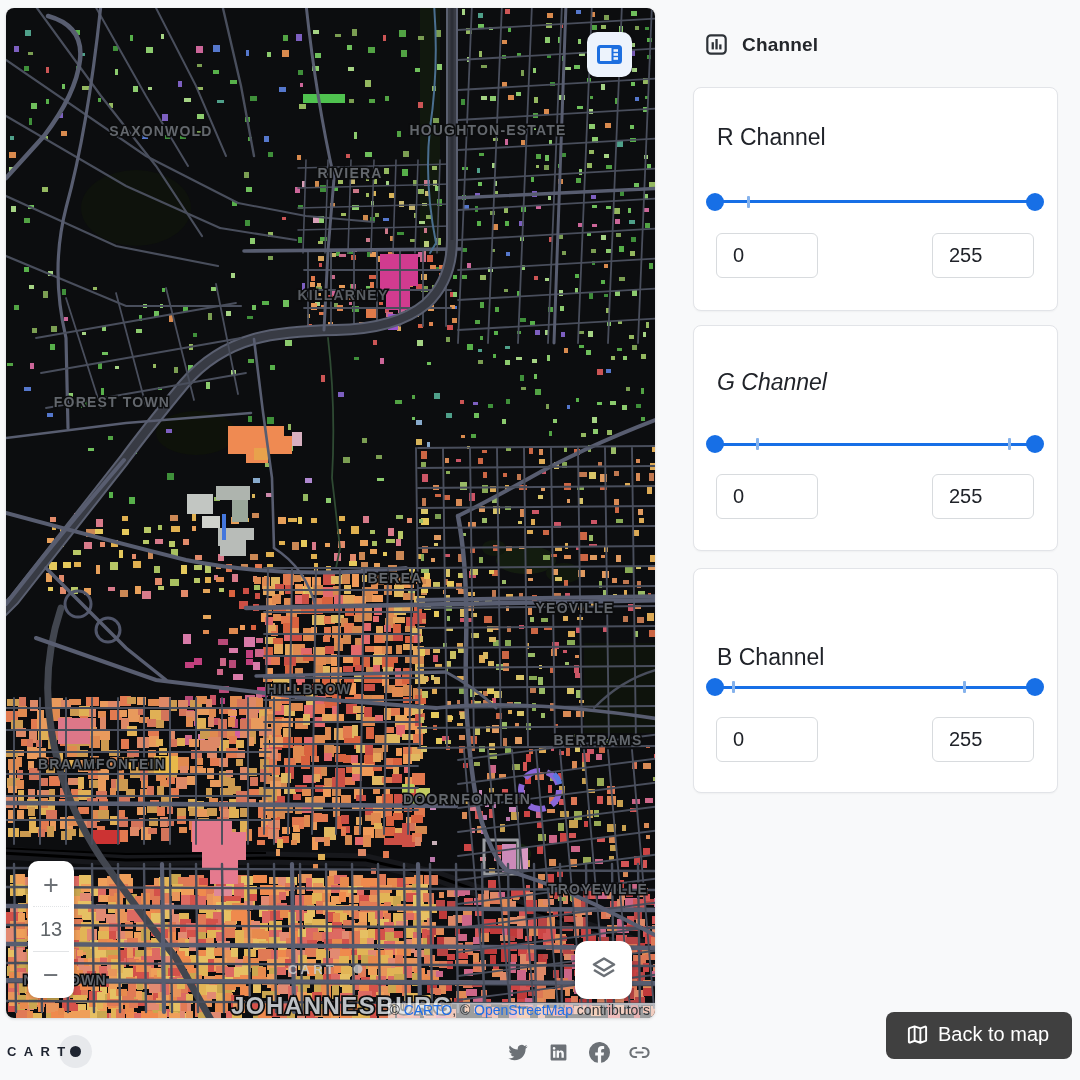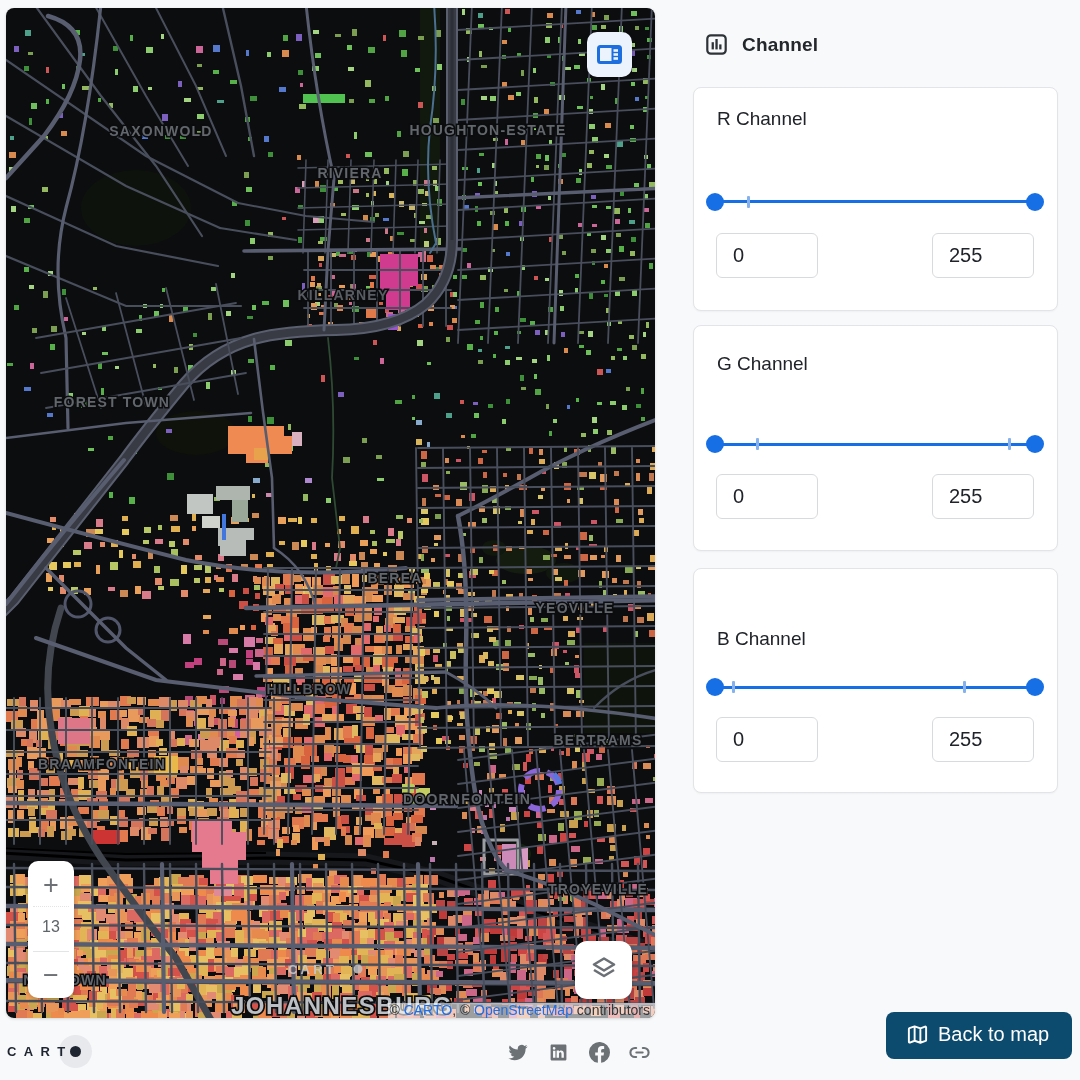--- a/index.html
+++ b/index.html
@@ -10,27 +10,27 @@
 .mapbtn { background:#fff; border-radius:10px; box-shadow:0 1px 4px rgba(0,0,0,0.25); }
 #wbtn { left:587px; top:32px; width:45px; height:45px; border-radius:10px; background:#edf3fc;
   box-shadow:0 1px 4px rgba(0,0,0,0.3); }
 #zoomctl { left:28px; top:861px; width:46px; height:137px; }
 #layersbtn { left:575px; top:941px; width:57px; height:58px; border-radius:12px; }
 .zline { left:5px; width:36px; height:0; border-top:1px solid #e2e4e6; position:absolute; }
 .zsym { width:46px; text-align:center; position:absolute; color:#6e7277; }
 #panel-title { left:742px; top:34px; font-size:19px; color:#24272b; font-weight:bold; letter-spacing:0.2px; }
 .card { left:693px; width:365px; background:#fff; border:1px solid #e2e4e8; border-radius:8px;
   box-shadow:0 1px 2px rgba(0,0,0,0.04); }
-.ctitle { left:717px; font-size:19px; color:#202329; }
+.ctitle { left:717px; font-size:23px; color:#202329;margin-top:16px; }
 .sline { left:714px; width:322px; height:3px; background:#176fe6; border-radius:2px; }
 .sdot { width:18px; height:18px; border-radius:50%; background:#176fe6; position:absolute; }
 .stick { width:3px; height:12px; background:#85b2ec; position:absolute; border-radius:1px; }
 .inp { width:102px; height:45px; background:#fff; border:1px solid #d8dbde; border-radius:6px;
   font-size:20px; color:#202329; line-height:43px; padding-left:16px; }
-#backbtn { left:886px; top:1012px; width:186px; height:47px; background:#0c4a6e; border-radius:8px;
+#backbtn { left:886px; top:1012px; width:186px; height:47px; background:#404040; border-radius:8px;
   color:#fff; font-size:20px; }
 </style></head>
 <body>
 <svg id="map" class="abs" width="649" height="1010" viewBox="0 0 649 1010">
     <rect width="649" height="1010" fill="#0c0d0f"></rect>
     <rect x="414" y="0" width="20" height="245" fill="#11180e"></rect>
     <ellipse cx="520" cy="552" rx="30" ry="14" fill="#131c0f"></ellipse>
     <ellipse cx="558" cy="565" rx="18" ry="10" fill="#10170d"></ellipse>
     <ellipse cx="488" cy="540" rx="12" ry="8" fill="#10170d"></ellipse>
     <rect x="578" y="635" width="71" height="90" fill="#0e130c"></rect>
@@ -3218,21 +3218,21 @@
  <rect x="1.5" y="1.5" width="22" height="16" rx="2" fill="none" stroke="#1d6fe0" stroke-width="3"></rect>
  <rect x="14.5" y="1.5" width="9" height="16" fill="#1d6fe0"></rect>
  <rect x="16.5" y="4.2" width="4.5" height="2.6" fill="#edf3fc"></rect>
  <rect x="16.5" y="8.2" width="4.5" height="2.6" fill="#edf3fc"></rect>
  <rect x="16.5" y="12.2" width="4.5" height="2.6" fill="#edf3fc"></rect>
 </svg>
 
 <div id="zoomctl" class="abs mapbtn">
  <div class="zsym" style="top:9px;font-size:27px;font-weight:400;">+</div>
  <div class="zline" style="top:45px;border-top-style:dotted;"></div>
- <div class="zsym" style="top:57px;font-size:16px;color:#5f6468;">13</div>
+ <div class="zsym" style="top:57px;font-size:20px;color:#5f6468;">13</div>
  <div class="zline" style="top:90px;"></div>
  <div class="zsym" style="top:99px;font-size:27px;">−</div>
 </div>
 
 <div id="layersbtn" class="abs mapbtn"></div>
 <svg class="abs" style="left:591px;top:956px" width="26" height="28" viewBox="0 0 26 28">
  <path d="M 13,2.5 L 23,8.5 L 13,14.5 L 3,8.5 Z" fill="none" stroke="#6b7076" stroke-width="2.6" stroke-linejoin="round"></path>
  <path d="M 3,14 L 13,20 L 23,14" fill="none" stroke="#6b7076" stroke-width="2.6" stroke-linejoin="round"></path>
  <path d="M 3,19.5 L 13,25.5 L 23,19.5" fill="none" stroke="#6b7076" stroke-width="2.6" stroke-linejoin="round" opacity="0"></path>
 </svg>
@@ -3247,21 +3247,21 @@
 
 <div class="card abs" style="top:87px;height:224px;"></div>
 <div class="ctitle abs" style="top:108px;">R Channel</div>
 <div class="sline abs" style="top:200.0px;"></div>
 <div class="stick abs" style="left:747px;top:195.5px;"></div>
 <div class="sdot abs" style="left:705.5px;top:192.5px;"></div>
 <div class="sdot abs" style="left:1026px;top:192.5px;"></div>
 <div class="inp abs" style="left:716px;top:232.5px;">0</div>
 <div class="inp abs" style="left:932px;top:232.5px;width:102px;">255</div>
 <div class="card abs" style="top:325px;height:226px;"></div>
-<div class="ctitle abs" style="top:353px;">G Channel</div>
+<div class="ctitle abs" style="top:353px;font-style:italic;">G Channel</div>
 <div class="sline abs" style="top:442.5px;"></div>
 <div class="stick abs" style="left:756px;top:438.0px;"></div>
 <div class="stick abs" style="left:1008px;top:438.0px;"></div>
 <div class="sdot abs" style="left:705.5px;top:435.0px;"></div>
 <div class="sdot abs" style="left:1026px;top:435.0px;"></div>
 <div class="inp abs" style="left:716px;top:474.0px;">0</div>
 <div class="inp abs" style="left:932px;top:474.0px;width:102px;">255</div>
 <div class="card abs" style="top:568px;height:225px;"></div>
 <div class="ctitle abs" style="top:628px;">B Channel</div>
 <div class="sline abs" style="top:685.5px;"></div>

